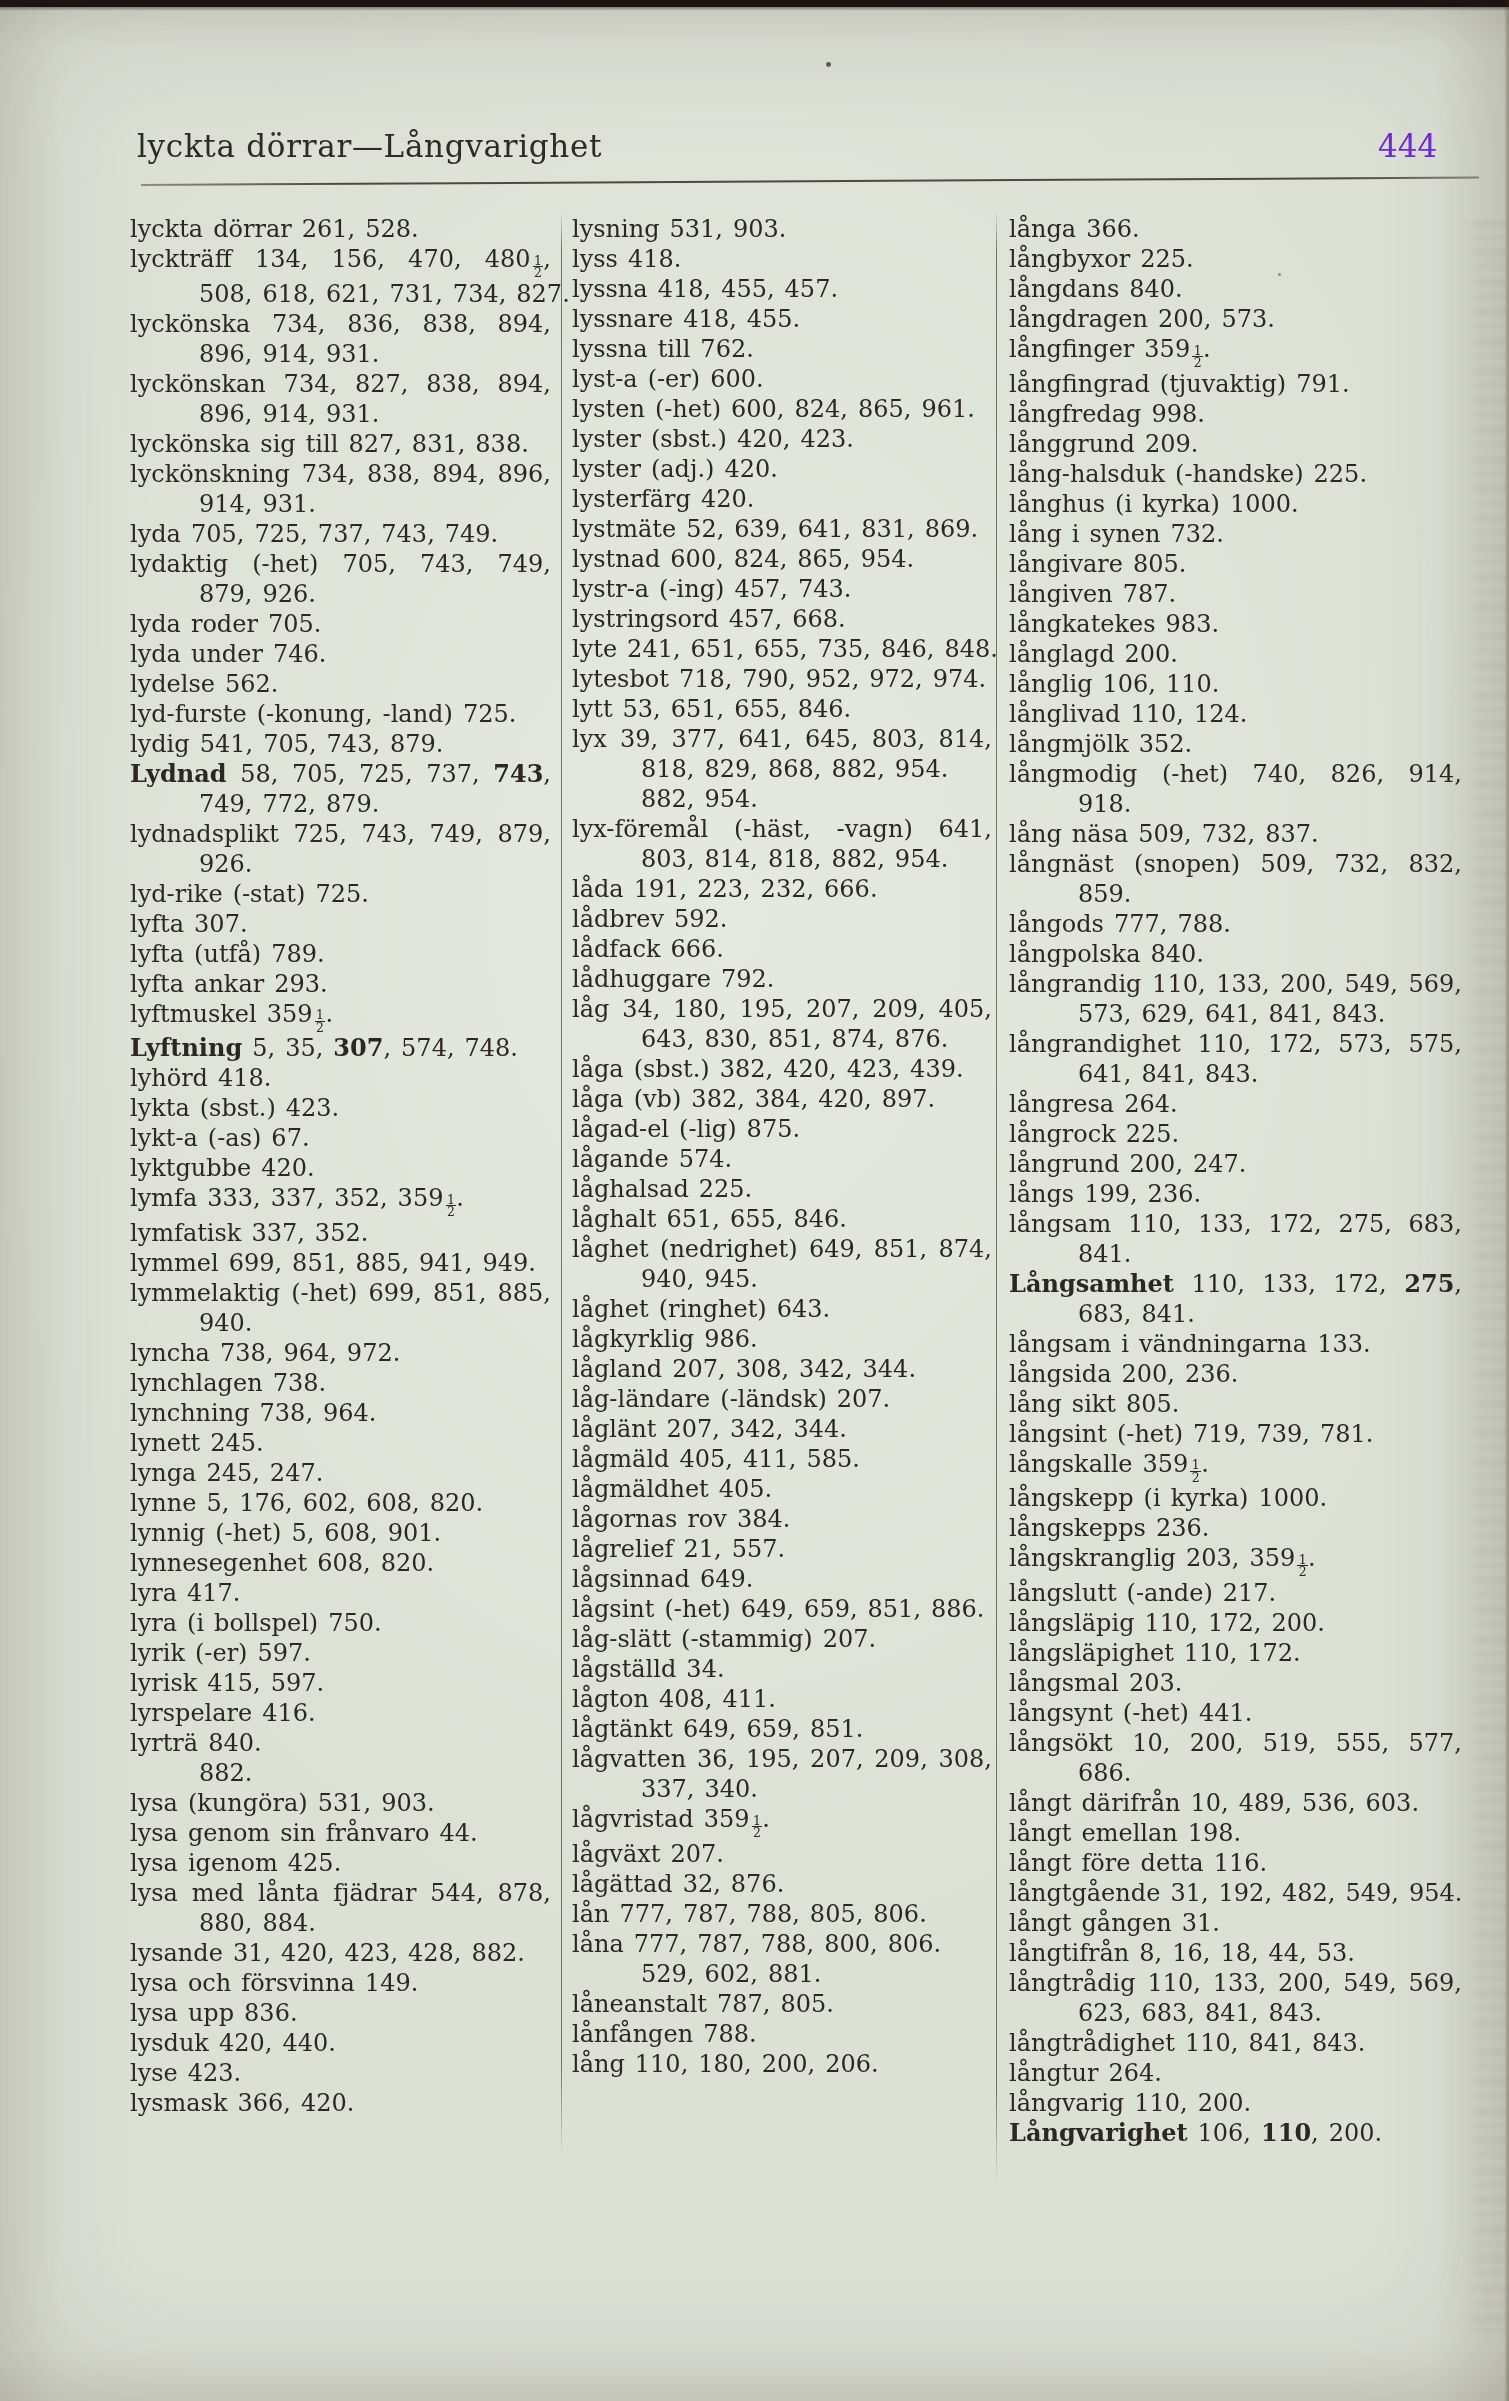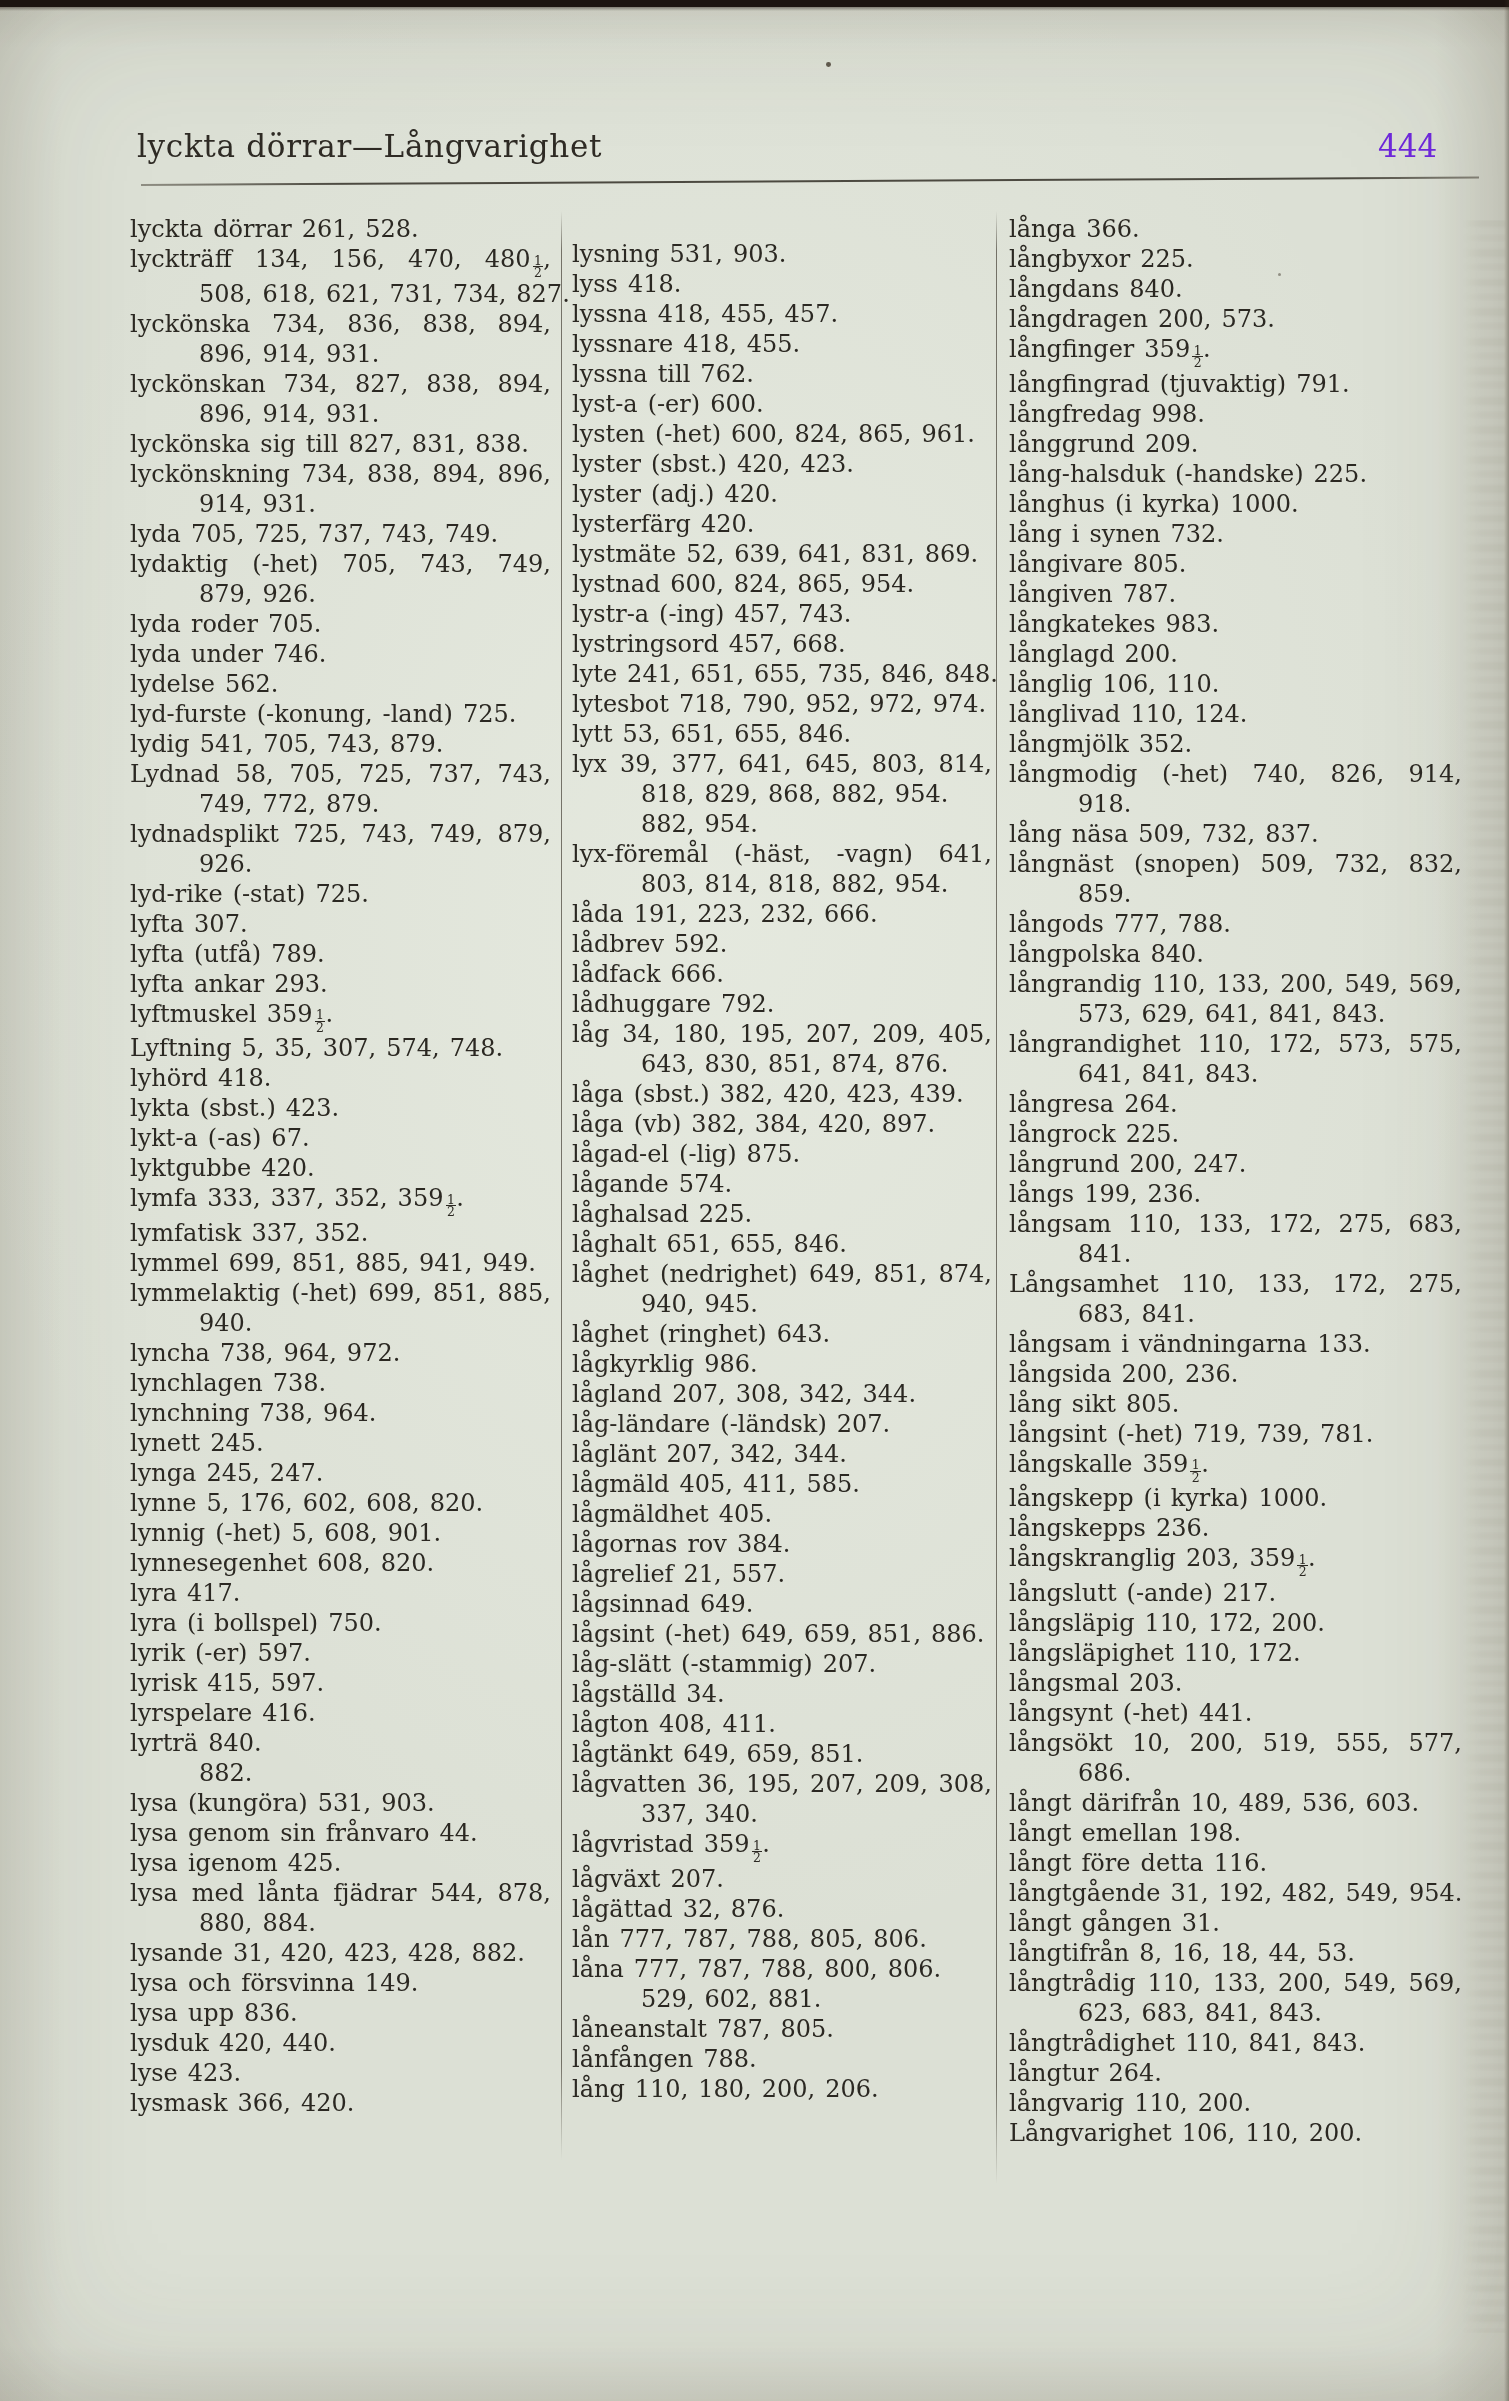--- a/index.html
+++ b/index.html
@@ -27,30 +27,30 @@
   }
   .page-num{position:absolute;left:1378px;top:128px;font-size:31px;color:#6d28d9;}
   .head-rule{
     position:absolute;left:141px;top:184px;width:1338px;height:2.1px;
     background:linear-gradient(to right,rgba(80,75,64,0.55),rgba(60,57,48,0.9) 15%,rgba(60,57,48,0.9) 90%,rgba(80,75,64,0.6));
     transform:rotate(-0.32deg);transform-origin:left center;
   }
 
   .col{position:absolute;top:214px;}
   #col1{left:130px;width:421px;}
-  #col2{left:572px;width:420px;margin-top:25px;}
+  #col2{left:572px;width:420px;}
   #col3{left:1009px;width:453px;}
 
   .line{
     font-size:24px;line-height:30px;white-space:nowrap;
     word-spacing:0.10em;text-align:left;
   }
   .line.ind{padding-left:69px;}
   .line.fill{text-align:justify;text-align-last:justify;white-space:normal;}
-  .b{font-weight:400;}
+  .b{font-weight:700;}
 
   .fr{display:inline-block;vertical-align:-0.42em;text-align:center;line-height:1;margin-left:2.1px;}
   .fr .n{display:block;font-size:0.52em;line-height:0.92;border-bottom:1.4px solid currentColor;padding:0 1.4px;}
   .fr .d{display:block;font-size:0.52em;line-height:0.92;padding:0 1.4px;}
 
   .vsep{
     position:absolute;width:1.4px;
     background:linear-gradient(to bottom,rgba(70,65,55,0),rgba(70,65,55,0.7) 2%,rgba(70,65,55,0.7) 95%,rgba(70,65,55,0));
   }
   #sep1{left:561px;top:211px;height:1949px;}

